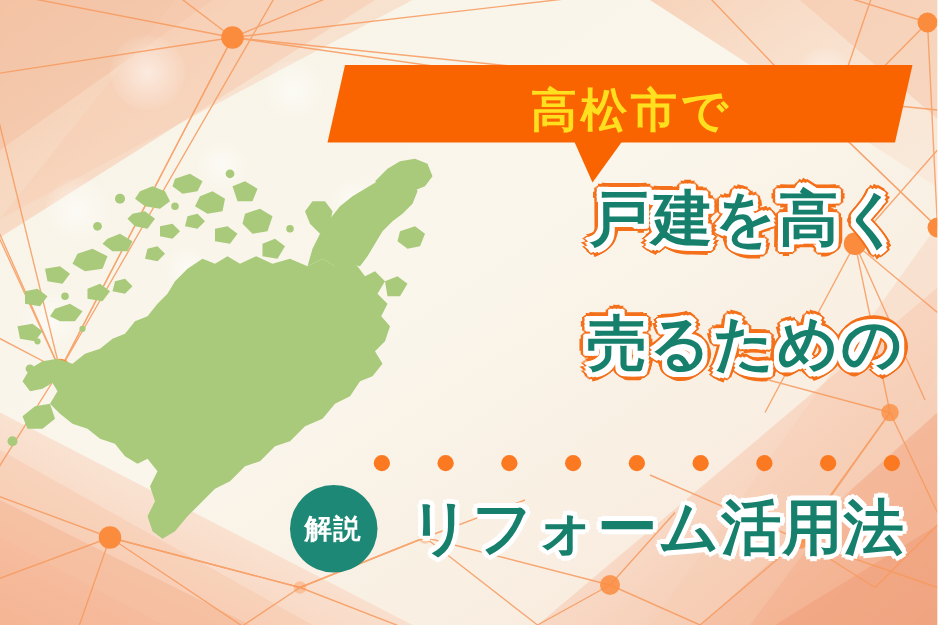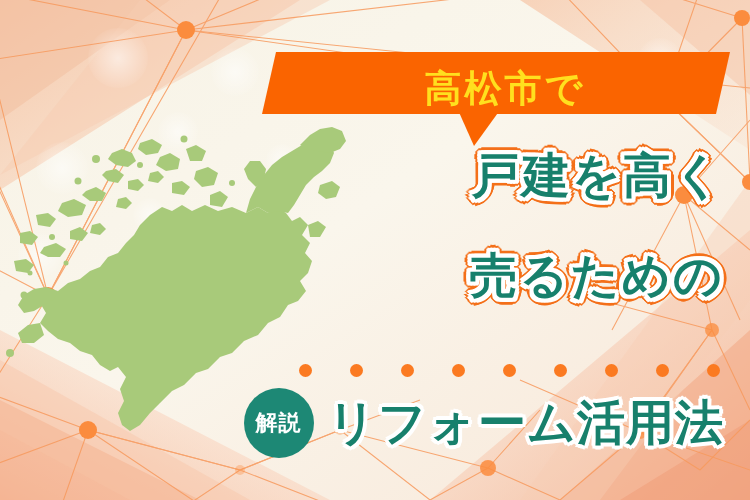--- a/index.html
+++ b/index.html
@@ -74,21 +74,21 @@
   
   .dots-row {
     position:absolute; top:364px; right:30px;
     display:flex; gap:38px; z-index:4;
   }
   .dot { width:13px; height:13px; border-radius:50%; background:#fb7a21; }
 
   
   .bottom-row {
     position:absolute; right:26px; top:388px;
-    display:flex; align-items:center; gap:14px; z-index:5;
+    display:flex; align-items:center; gap:26px; z-index:5;
   }
   .badge {
     width:70px; height:70px; border-radius:50%;
     background:#1d8875;
     display:flex; align-items:center; justify-content:center;
     color:#ffffff; font-size:22px; font-weight:bold; letter-spacing:1px;
     flex:0 0 auto;
   }
   .subtitle {
     font-size:48px; font-weight:bold; letter-spacing:1px;

